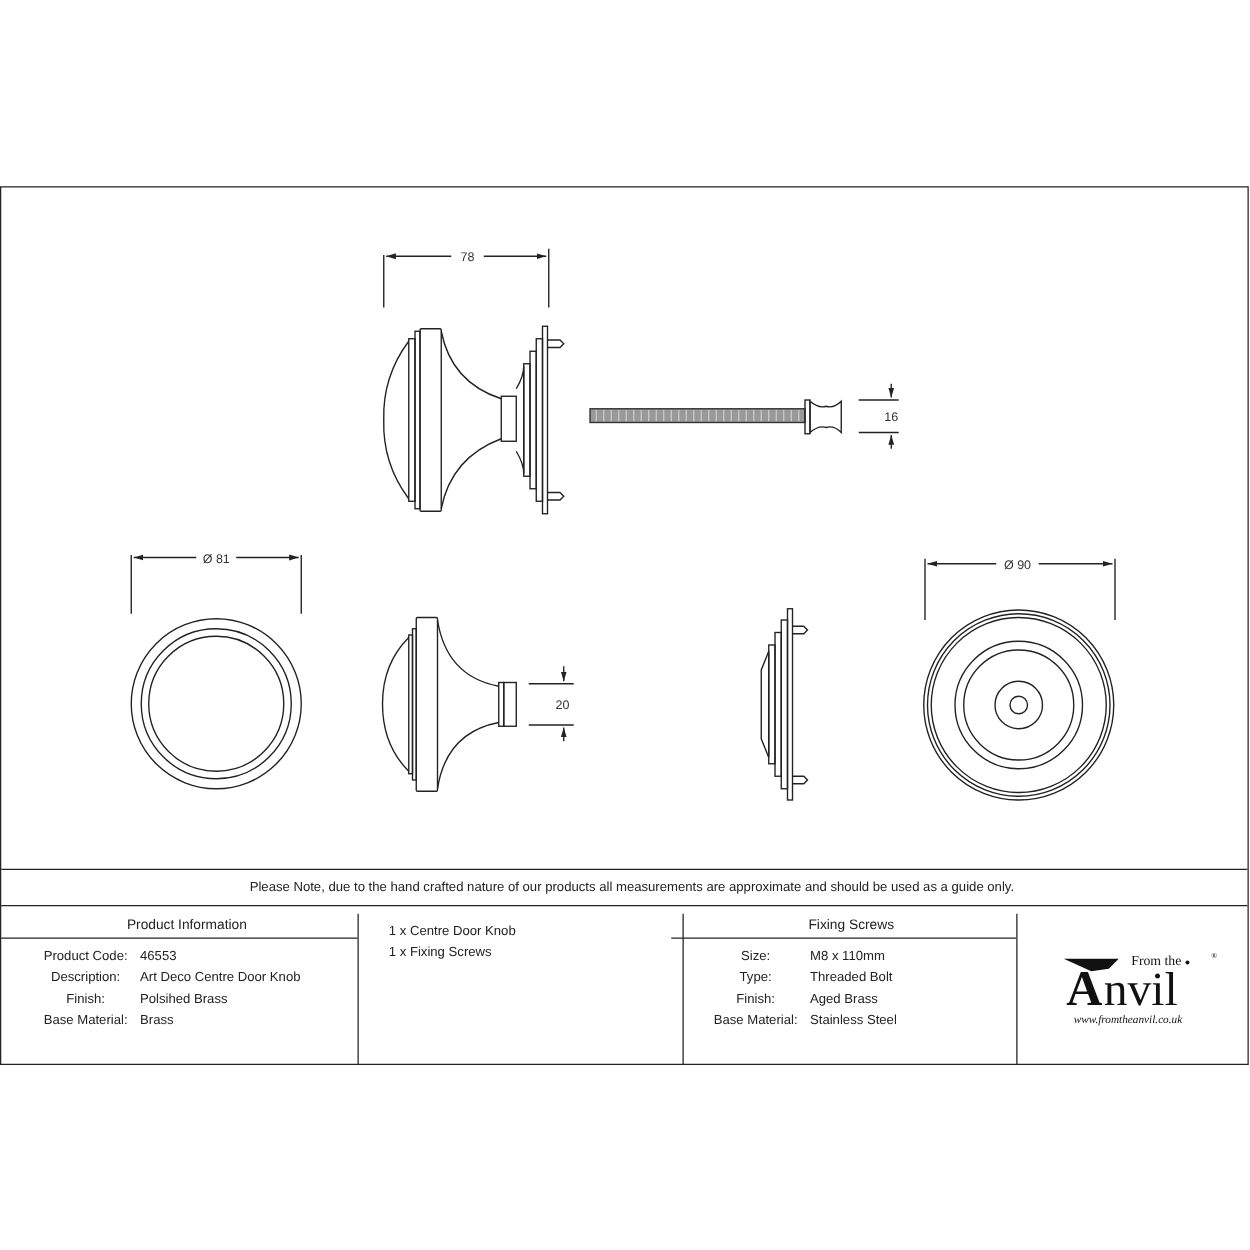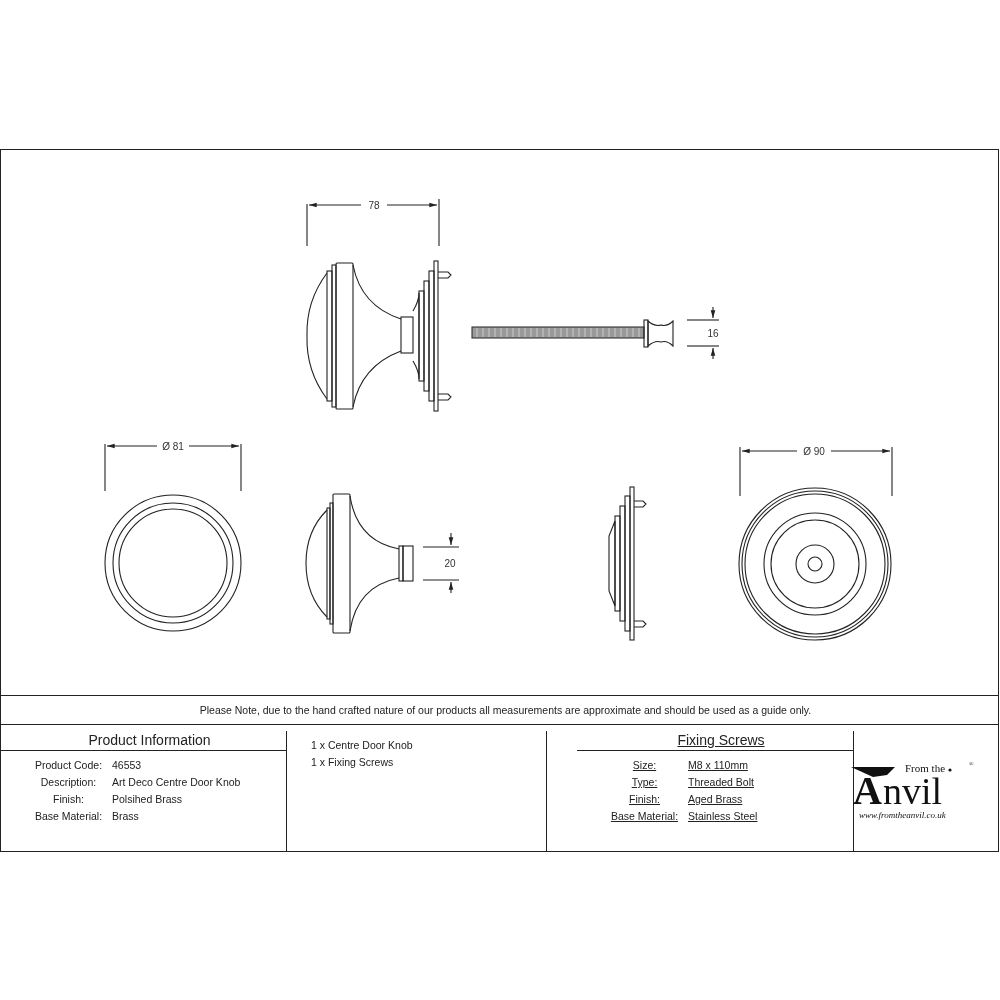--- a/index.html
+++ b/index.html
@@ -6,21 +6,21 @@
   body { width: 1000px; height: 1000px; position: relative; overflow: hidden;
          font-family: "Liberation Sans", "DejaVu Sans", sans-serif; color: #222; }
   #sheet { position: absolute; left: 0; top: 149px; width: 999px; height: 703px;
            border: 1.5px solid #222; box-sizing: border-box; text-align: center; }
   #drawing { position: absolute; left: 0; top: 0; }
   .dimtext { font-family: "Liberation Sans", "DejaVu Sans", sans-serif; font-size: 10px; fill: #333; }
   #note { position: absolute; left: 0; top: 545px; width: 997px; height: 30px;
           border-top: 1.5px solid #222; border-bottom: 1.5px solid #222; box-sizing: border-box;
           font-size: 10.5px; line-height: 28px; padding-left: 12px; }
   .panel { position: absolute; top: 581px; height: 121px; border-right: 1.5px solid #222; box-sizing: border-box; }
-  .panel-head { height: 20px; border-bottom: 1.5px solid #222; font-size: 14px; line-height: 19px; padding-left: 12px; box-sizing: border-box; }
+  .panel-head { height: 20px; border-bottom: 1.5px solid #222; font-size: 11px; line-height: 19px; padding-left: 12px; box-sizing: border-box; }
   .rows { padding: 6px 0 0 24px; font-size: 10.5px; }
   .row { height: 17px; line-height: 17px; display: flex; }
   .row .k { width: 87px; }
   .logo-panel { position: absolute; top: 581px; left: 822px; width: 175px; height: 121px; }
 </style>
 </head>
 <body>
 
 <div id="sheet">
 
@@ -178,21 +178,21 @@
     </div>
   </div>
 
   <div class="panel" style="left:286px; width:260px;">
     <div class="rows">
       <div class="row">1 x Centre Door Knob</div>
       <div class="row">1 x Fixing Screws</div>
     </div>
   </div>
 
-  <div class="panel" style="left:576px; width:277px;text-decoration:underline;">
+  <div class="panel" style="left:536px; width:277px;">
     <div class="panel-head">Fixing Screws</div>
     <div class="rows">
       <div class="row">
           <span class="k">Size:</span>
           <span>M8 x 110mm</span>
         </div>
       <div class="row">
           <span class="k">Type:</span>
           <span>Threaded Bolt</span>
         </div>

